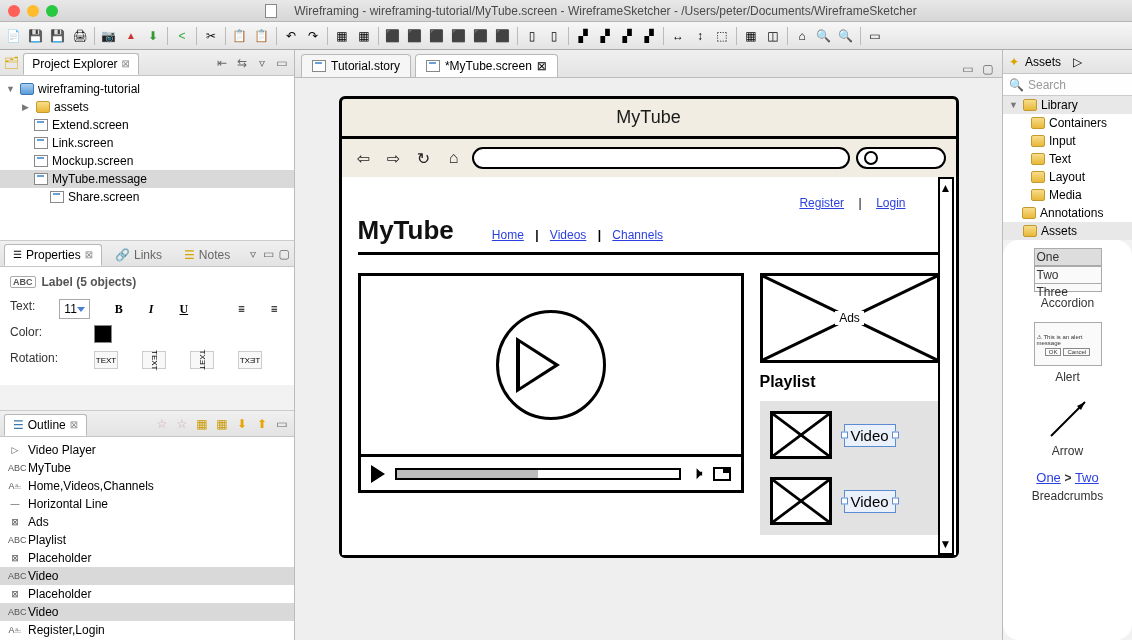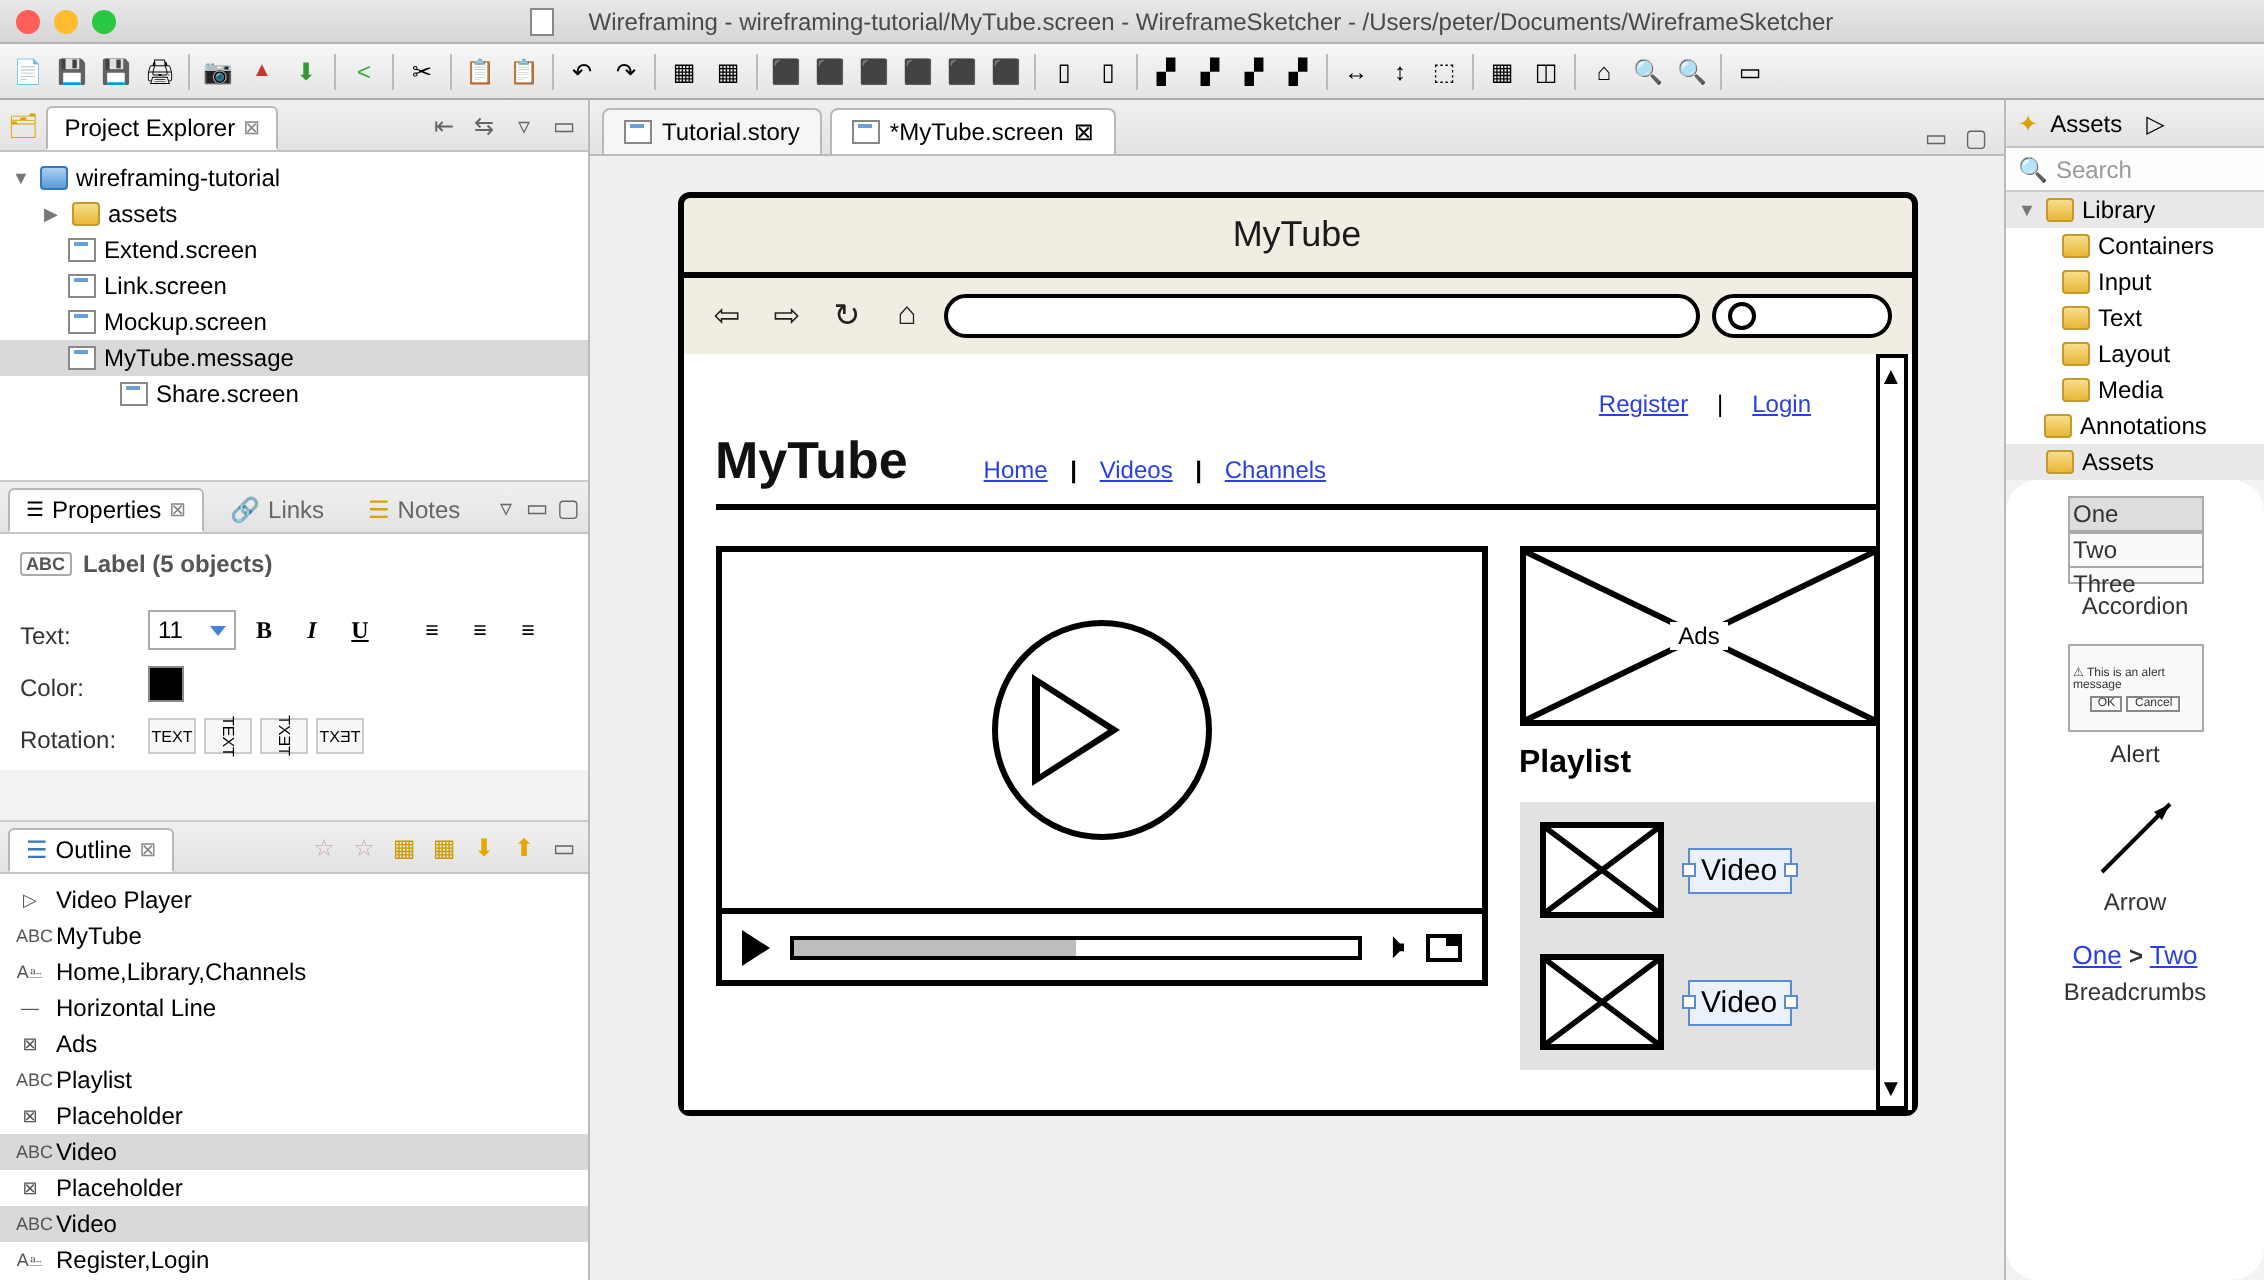--- a/index.html
+++ b/index.html
@@ -43,21 +43,21 @@
 .folder-icon, .file-icon { width: 14px; height: 12px; display:inline-block; }
 .folder-icon { background: linear-gradient(#f8dd8b,#e8b838); border:1px solid #c49a2e; border-radius:2px;}
 .folder-icon.blue { background: linear-gradient(#a9d0f5,#5b9bd5); border-color:#3a78b5;}
 .file-icon { background:#fff; border:1px solid #888; position:relative;}
 .file-icon::after{content:""; position:absolute; top:1px; left:2px; width:7px; height:2px; background:#6aa0d8;}
 
 
 .props-body { background: #fff; padding: 8px 10px; }
 .props-title { font-weight: bold; font-size: 14px; color:#555; margin-bottom:10px; display:flex; align-items:center; gap:6px;}
 .props-title .abc { font-size:9px; font-weight:bold; color:#555; border:1px solid #aaa; padding:0 2px; border-radius:2px;}
-.prop-row { display: flex; align-items: flex-end; height: 26px; gap: 4px; }
+.prop-row { display: flex; align-items: flex-start; height: 26px; gap: 24px; }
 .prop-label { width: 60px; color:#333; }
 .prop-input { width: 44px; height:20px; border:1px solid #a9a9a9; background:#fff; padding:0 4px; display:flex; align-items:center; justify-content:space-between;}
 .prop-input .caret { width:0; height:0; border-left:4px solid transparent; border-right:4px solid transparent; border-top:5px solid #4a7fd8; }
 .fmt-btn { width:20px; height:20px; display:flex; align-items:center; justify-content:center; border:1px solid transparent; cursor:pointer; font-family: "Times New Roman", serif; font-weight:bold;}
 .color-swatch { width:18px; height:18px; background:#000; border:1px solid #888;}
 .rot-btn { width:24px; height:18px; border:1px solid #ccc; background:#f8f8f8; font-size:8px; display:flex; align-items:center; justify-content:center; cursor:pointer;}
 
 
 .outline-body { background:#fff; flex:1; overflow:auto; padding:4px 0;}
 .outline-row { display:flex; align-items:center; height:18px; padding-left:8px; gap:6px; cursor:pointer;}
@@ -243,21 +243,21 @@
             <span>Link.screen</span>
           </div>
         <div class="tree-row" style="padding-left:34px;">
             <span class="file-icon"></span>
             <span>Mockup.screen</span>
           </div>
         <div class="tree-row selected" style="padding-left:34px;">
             <span class="file-icon"></span>
             <span>MyTube.message</span>
           </div>
-        <div class="tree-row" style="padding-left:50px;margin-left:10px;">
+        <div class="tree-row" style="padding-left:50px;">
             <span class="file-icon"></span>
             <span>Share.screen</span>
           </div>
       </div>
     </div>
 
     <div class="panel" style="height:170px;">
       <div class="panel-tabs">
         <div class="tab">
           <span style="font-size:10px;">☰</span>
@@ -330,21 +330,21 @@
           <div class="outline-row">
             <span class="oi">▷</span>
             <span>Video Player</span>
           </div>
           <div class="outline-row">
             <span class="oi">ABC</span>
             <span>MyTube</span>
           </div>
           <div class="outline-row">
             <span class="oi">A⎁</span>
-            <span>Home,Library,Channels</span>
+            <span>Home,Videos,Channels</span>
           </div>
           <div class="outline-row">
             <span class="oi">—</span>
             <span>Horizontal Line</span>
           </div>
           <div class="outline-row">
             <span class="oi">⊠</span>
             <span>Ads</span>
           </div>
           <div class="outline-row">

